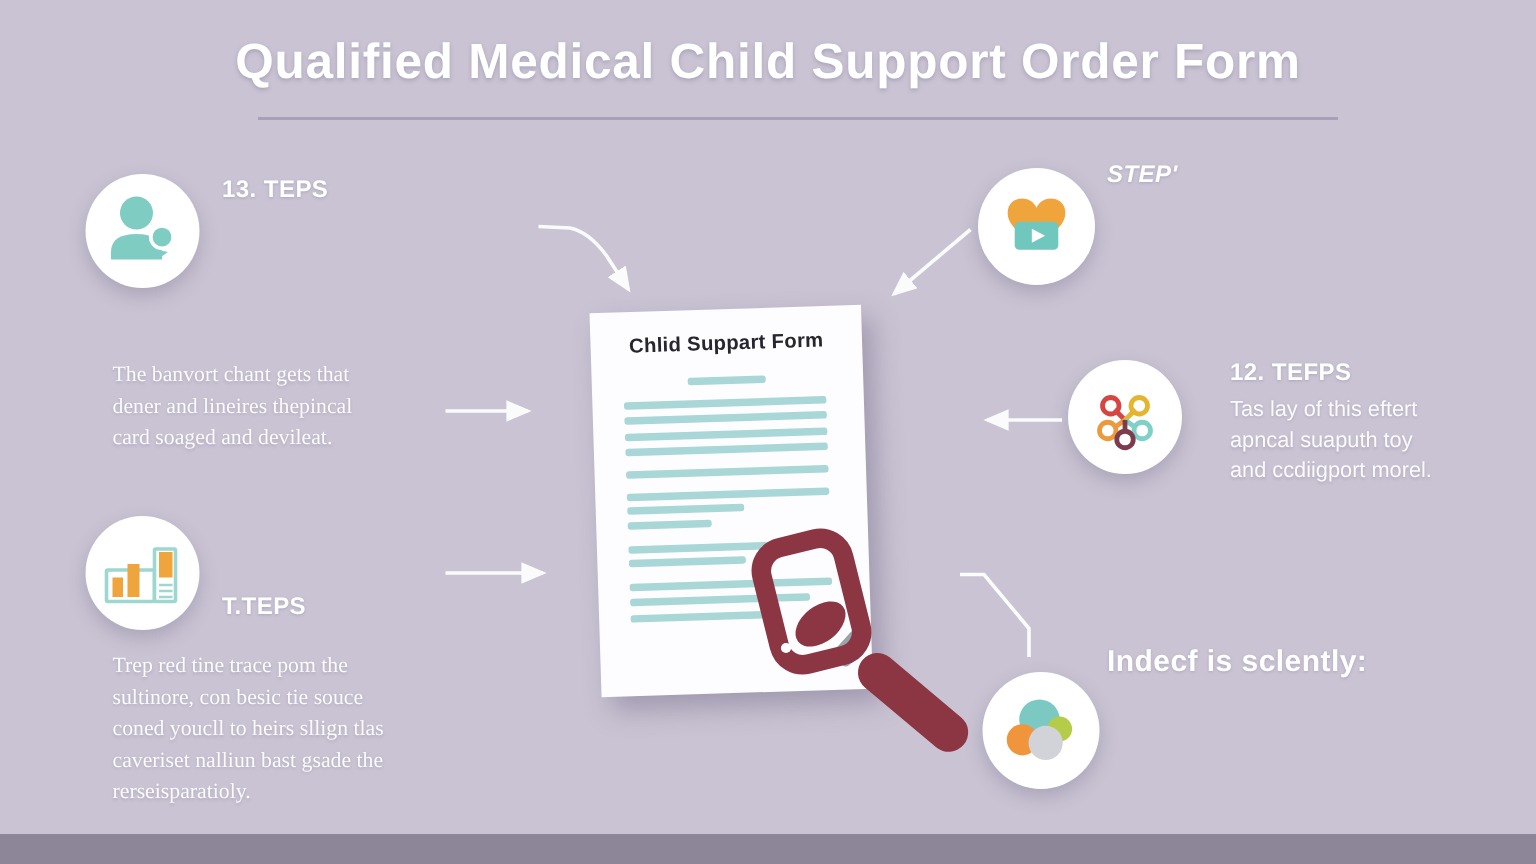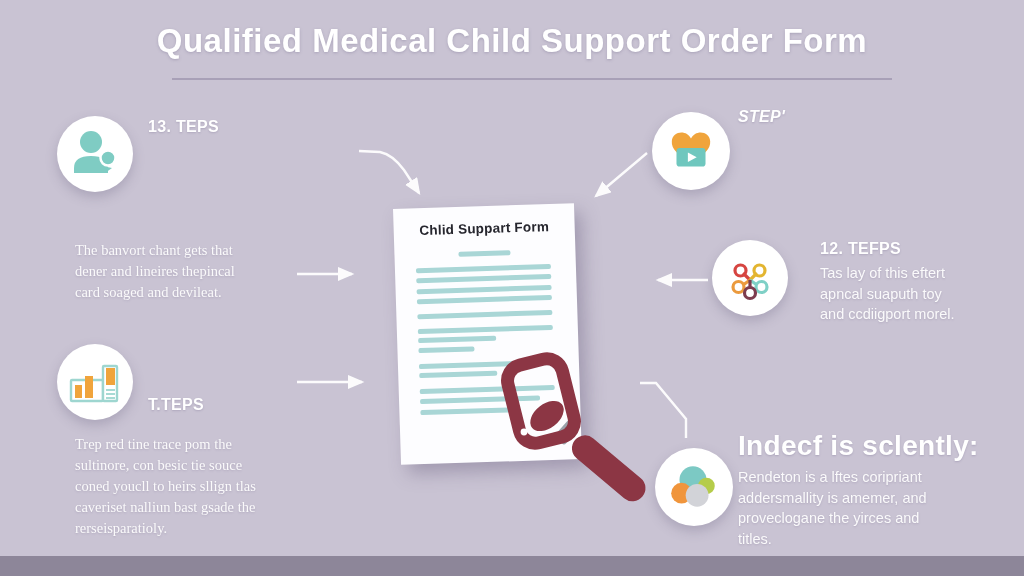--- a/index.html
+++ b/index.html
@@ -9,21 +9,21 @@
           color:#ffffff;font-size:33px;font-weight:bold;letter-spacing:.5px;
           text-shadow:0 1px 3px rgba(110,100,135,.35);}
   .divider{position:absolute;left:172px;top:78px;width:720px;height:2px;
           background:rgba(128,118,148,.45);}
   .icon-circle{position:absolute;border-radius:50%;background:#ffffff;
           box-shadow:0 5px 12px rgba(95,85,120,.28);
           display:flex;align-items:center;justify-content:center;}
   .step-text{position:absolute;}
   .h{color:#ffffff;font-weight:bold;font-size:16px;letter-spacing:.3px;
      text-shadow:0 1px 2px rgba(110,100,135,.3);}
-  .h.big{font-size:28px;text-align:center;}
+  .h.big{font-size:20px;}
   .b{color:rgba(255,255,255,.93);font-size:14.5px;line-height:1.42;margin-top:5px;
      white-space:pre-line;text-shadow:0 1px 2px rgba(110,100,135,.25);}
   .plain-text{position:absolute;color:rgba(255,255,255,.93);font-size:14.5px;line-height:1.45;
      white-space:pre-line;text-shadow:0 1px 2px rgba(110,100,135,.25);font-family:Liberation Serif, serif;}
   .document{position:absolute;left:397px;top:206px;width:181px;height:256px;
      background:#fdfdff;transform:rotate(-1.8deg);transform-origin:50% 50%;
      box-shadow:7px 9px 18px rgba(85,75,110,.35);}
   .doc-title{position:absolute;top:15px;left:0;width:100%;text-align:center;
      font-size:13.5px;font-weight:bold;color:#26262e;letter-spacing:.2px;}
   .dl{position:absolute;height:5px;background:#a9d6d6;border-radius:2px;}
@@ -110,24 +110,20 @@
   <div class="icon-circle" style="left:655px;top:448px;width:78px;height:78px;">
     <svg width="56" height="56" viewBox="0 0 54 54">
       <circle cx="26" cy="20" r="13" fill="#7cc9c4"></circle>
       <circle cx="39" cy="26" r="8" fill="#b5cc4a"></circle>
       <circle cx="15" cy="33" r="10" fill="#f0953c"></circle>
       <circle cx="30" cy="35" r="11" fill="#d2d3d8"></circle>
     </svg>
   </div>
   <div class="step-text" style="left:738px;top:430px;">
     <div class="h big">Indecf is sclently:</div>
-    <div class="b">Rendeton is a lftes coripriant
-addersmallity is amemer, and
-proveclogane the yirces and
-titles.</div>
   </div>
 
   <div class="document">
     <div class="doc-title">Chlid Suppart Form</div>
     <div>
       <div class="dl" style="left:64px;top:45px;width:52px;"></div>
       <div class="dl" style="left:21px;top:60px;width:135px;"></div>
       <div class="dl" style="left:21px;top:70px;width:135px;"></div>
       <div class="dl" style="left:21px;top:81px;width:135px;"></div>
       <div class="dl" style="left:21px;top:91px;width:135px;"></div>

